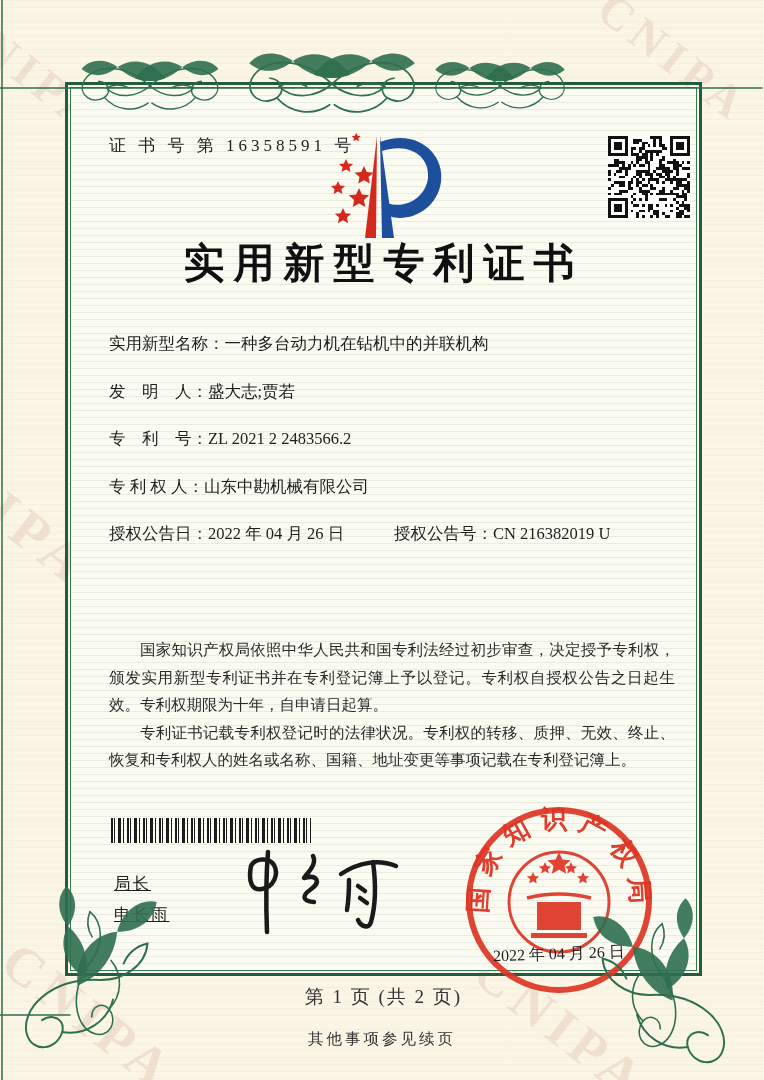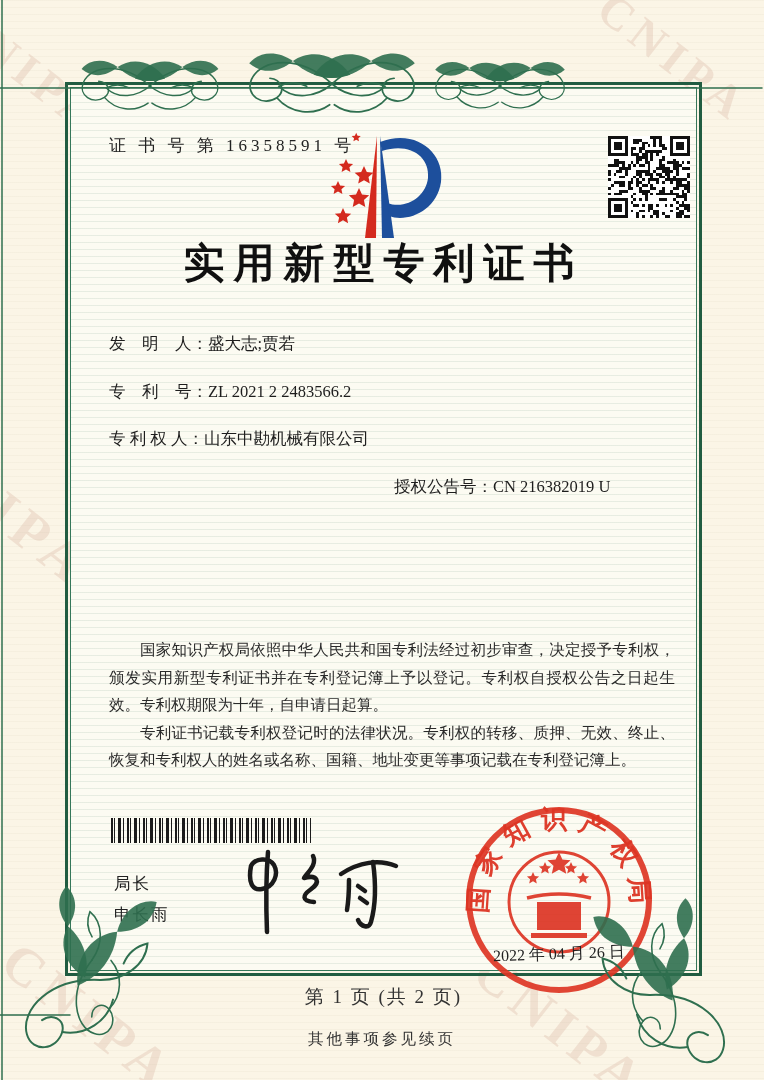--- a/index.html
+++ b/index.html
@@ -45,21 +45,21 @@
   }
   .paras p{margin:0; text-indent:2em;}
   .barcode{
     position:absolute; left:40px; top:730px; width:200px; height:25px;
     background:repeating-linear-gradient(90deg,
       #1b1b1b 0 2px, transparent 2px 3px,
       #1b1b1b 3px 4px, transparent 4px 7px,
       #1b1b1b 7px 10px, transparent 10px 12px,
       #1b1b1b 12px 13px, transparent 13px 16px);
   }
-  .signer{position:absolute; left:43px; top:780px; font-size:16.5px; line-height:31px; letter-spacing:2px;}
+  .signer{position:absolute; left:43px; top:780px; font-size:16.5px; line-height:31px; letter-spacing:2px;text-decoration:underline;}
   .signature{position:absolute; left:150px; top:756px;}
   .seal{position:absolute; left:392px; top:716px; z-index:5;}
   .page-indicator{
     position:absolute; left:0; top:896px; width:100%; text-align:center;
     font-size:19px; letter-spacing:2px; color:#333;
   }
   .footer-note{
     position:absolute; left:0; top:1029px; width:100%; text-align:center;
     font-size:15.5px; letter-spacing:3px; color:#333; z-index:2;
   }
@@ -425,29 +425,33 @@
               <rect x="27" y="28" width="1" height="1"></rect>
               <rect x="28" y="28" width="1" height="1"></rect>
             </g>
         </g>
       </svg>
 
       <div class="title">实用新型专利证书</div>
 
       <div class="fields">
         <div class="frow">
+          <span class="lbl">实用新型名称：</span><span class="val">一种多台动力机在钻机中的并联机构</span>
+        </div>
+        <div class="frow">
           <span class="lbl">发　明　人：</span><span class="val">盛大志;贾若</span>
         </div>
         <div class="frow">
           <span class="lbl">专　利　号：</span><span class="val">ZL 2021 2 2483566.2</span>
         </div>
         <div class="frow">
           <span class="lbl">专 利 权 人：</span><span class="val">山东中勘机械有限公司</span>
         </div>
         <div class="frow">
+          <span><span class="lbl">授权公告日：</span><span class="val">2022 年 04 月 26 日</span></span>
           <span class="pair2"><span class="lbl">授权公告号：</span><span class="val">CN 216382019 U</span></span>
         </div>
       </div>
 
       <div class="paras">
         <p>国家知识产权局依照中华人民共和国专利法经过初步审查，决定授予专利权，颁发实用新型专利证书并在专利登记簿上予以登记。专利权自授权公告之日起生效。专利权期限为十年，自申请日起算。</p>
         <p>专利证书记载专利权登记时的法律状况。专利权的转移、质押、无效、终止、恢复和专利权人的姓名或名称、国籍、地址变更等事项记载在专利登记簿上。</p>
       </div>
 
       <div class="barcode"></div>

